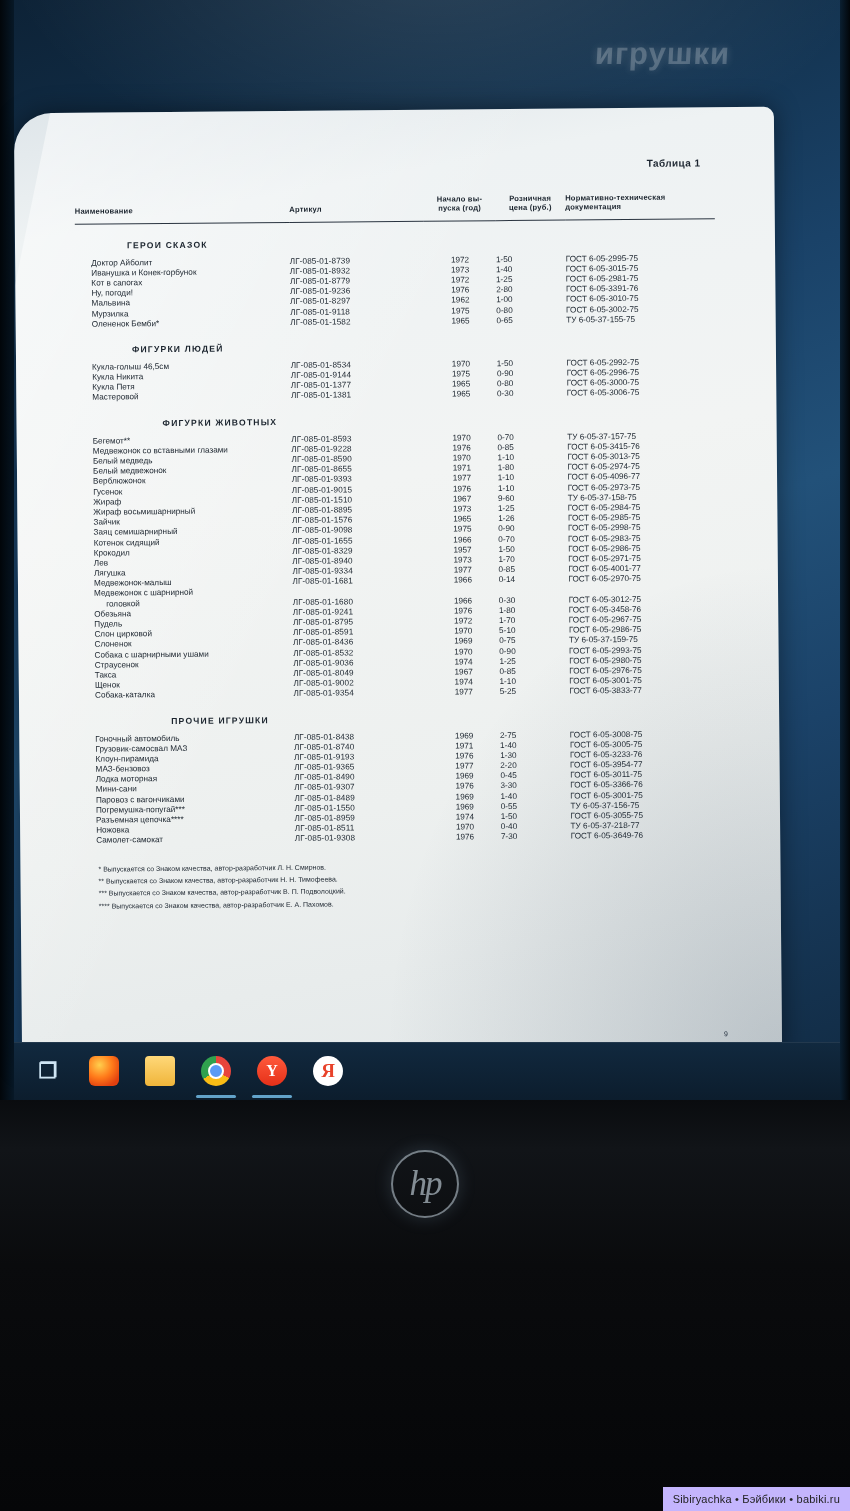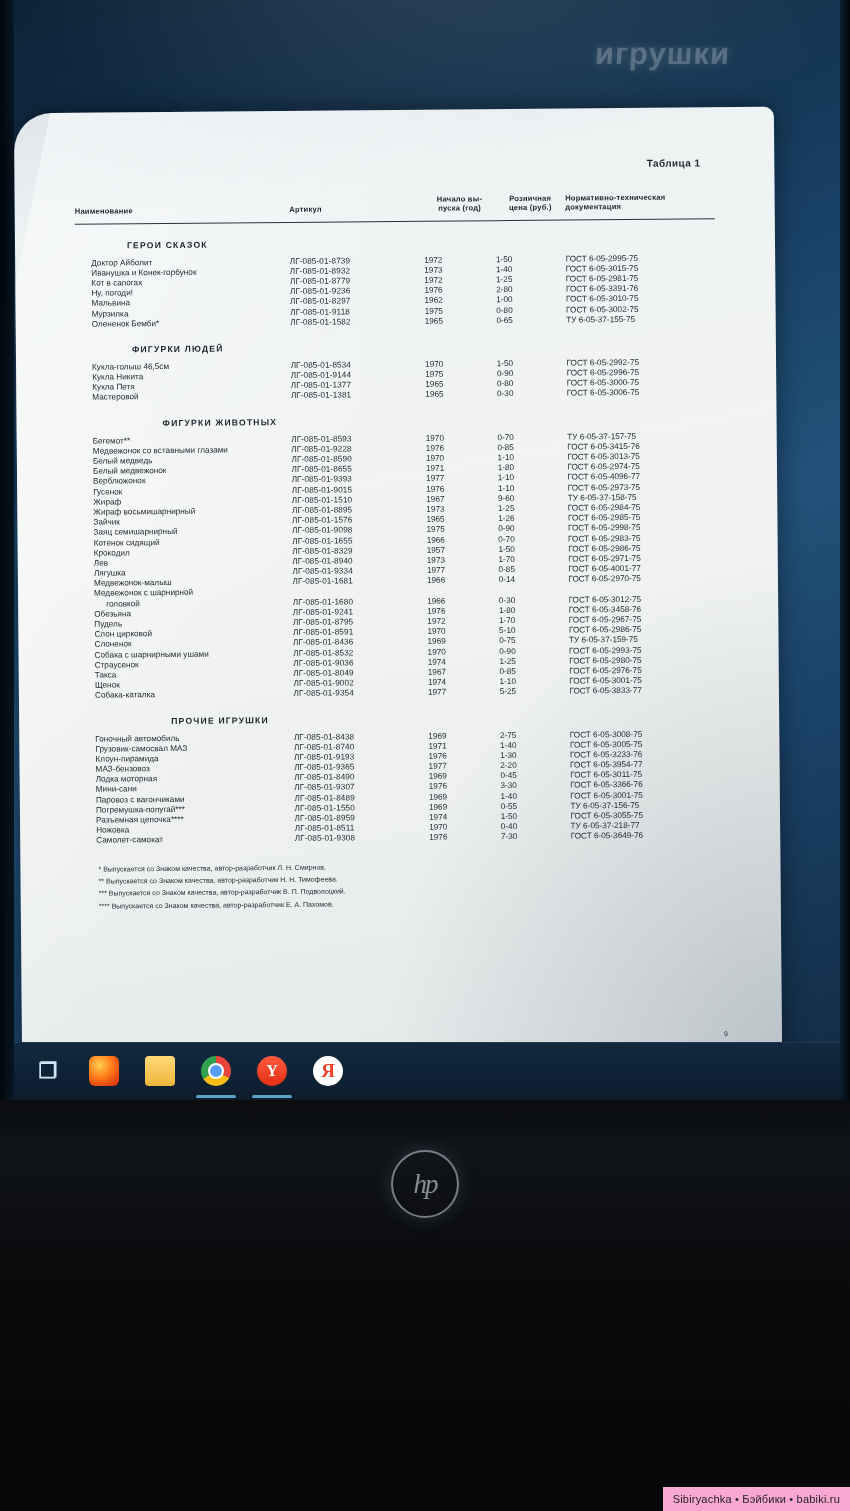--- a/index.html
+++ b/index.html
@@ -95,21 +95,21 @@
     padding-bottom:7px;
   }
   .col-name{width:215px;}
   .col-art{width:135px;}
   .col-year{width:72px;text-align:center !important;}
   .col-price{width:70px;text-align:center !important;}
   .col-doc{width:150px;}
 
   td.c-name{padding:0.6px 0 0.6px 16px;white-space:nowrap;}
   td.c-art{padding:0.6px 0;white-space:nowrap;letter-spacing:.1px;}
-  td.c-year{padding:0.6px 0;margin-top:6px;}
+  td.c-year{padding:0.6px 0;text-align:center;margin-top:6px;}
   td.c-price{padding:0.6px 0;}
   td.c-doc{padding:0.6px 0;white-space:nowrap;}
 
   tr.section td{
     font-weight:bold;font-size:8.6px;letter-spacing:1.2px;
     padding:11px 0 7px 0;
   }
   tr.section.s1 td{padding-left:52px;}
   tr.section.s2 td{padding-left:56px;}
   tr.section.s3 td{padding-left:86px;}
@@ -160,28 +160,28 @@
   #bezel{
     position:absolute;left:0;top:1100px;width:850px;height:411px;
     background:linear-gradient(180deg,#0a0c0f 0%,#111418 12%,#0a0b0d 40%,#050608 100%);
   }
   #hp-logo{
     position:absolute;left:50%;top:1150px;transform:translateX(-50%);
     width:64px;height:64px;border-radius:50%;
     border:2px solid rgba(200,215,225,.55);
     display:flex;align-items:center;justify-content:center;
     color:rgba(210,225,235,.6);
-    font-family:"Liberation Serif",serif;font-style:italic;font-size:27px;letter-spacing:-2px;
+    font-family:"Liberation Serif",serif;font-style:italic;font-size:35px;letter-spacing:-2px;
     box-shadow:0 0 18px rgba(150,190,220,.18);
   }
 
   
   #credit{
     position:absolute;right:0;bottom:0;height:24px;
-    background:#f9a8d4;color:#222;font-size:11px;
+    background:#c4b5fd;color:#222;font-size:11px;
     display:flex;align-items:center;padding:0 10px;
     letter-spacing:.2px;
   }
 </style>
 </head>
 <body>
 
 <div id="photo">
 
   <div id="screen">

